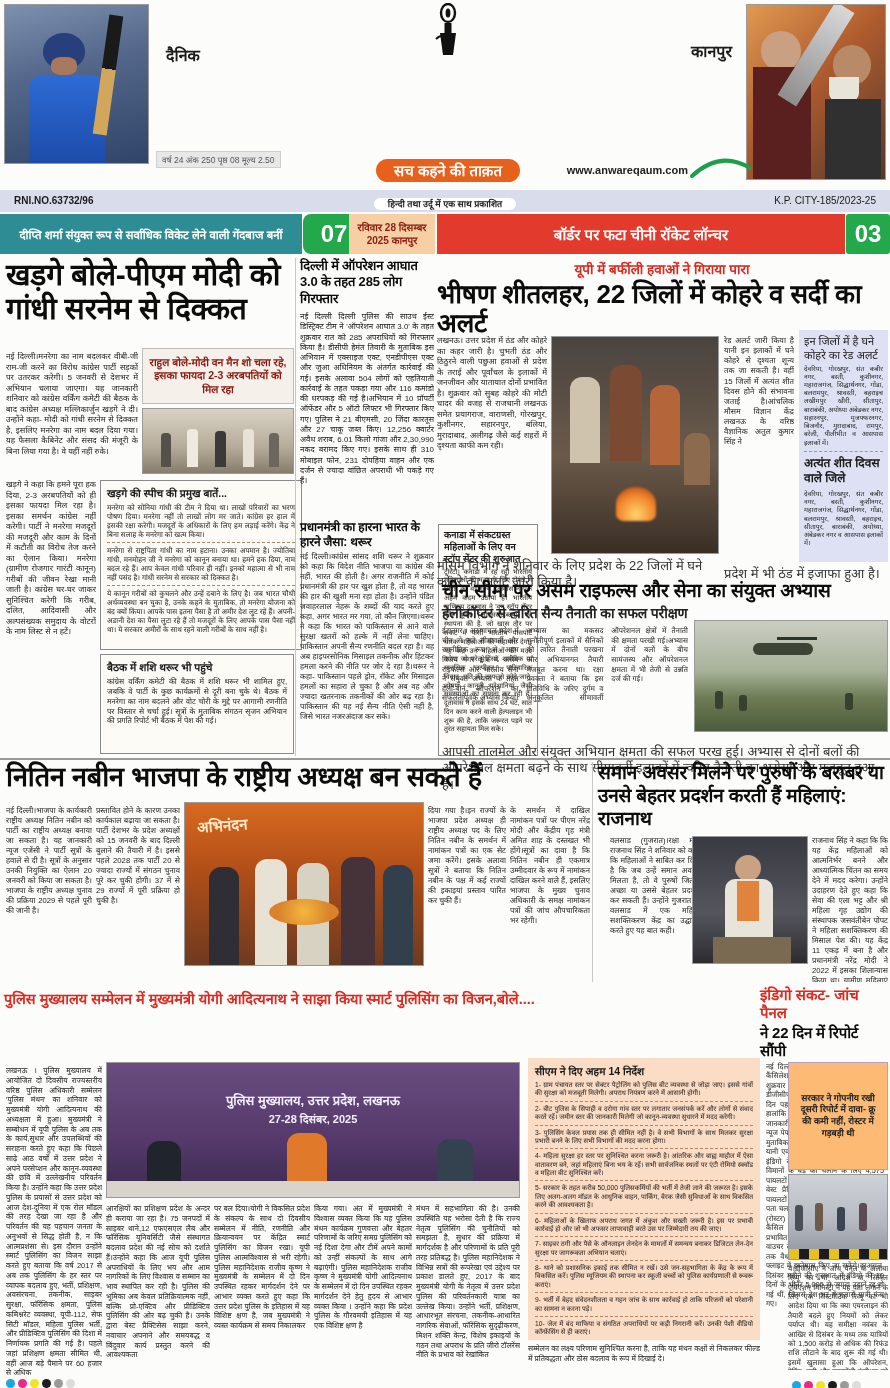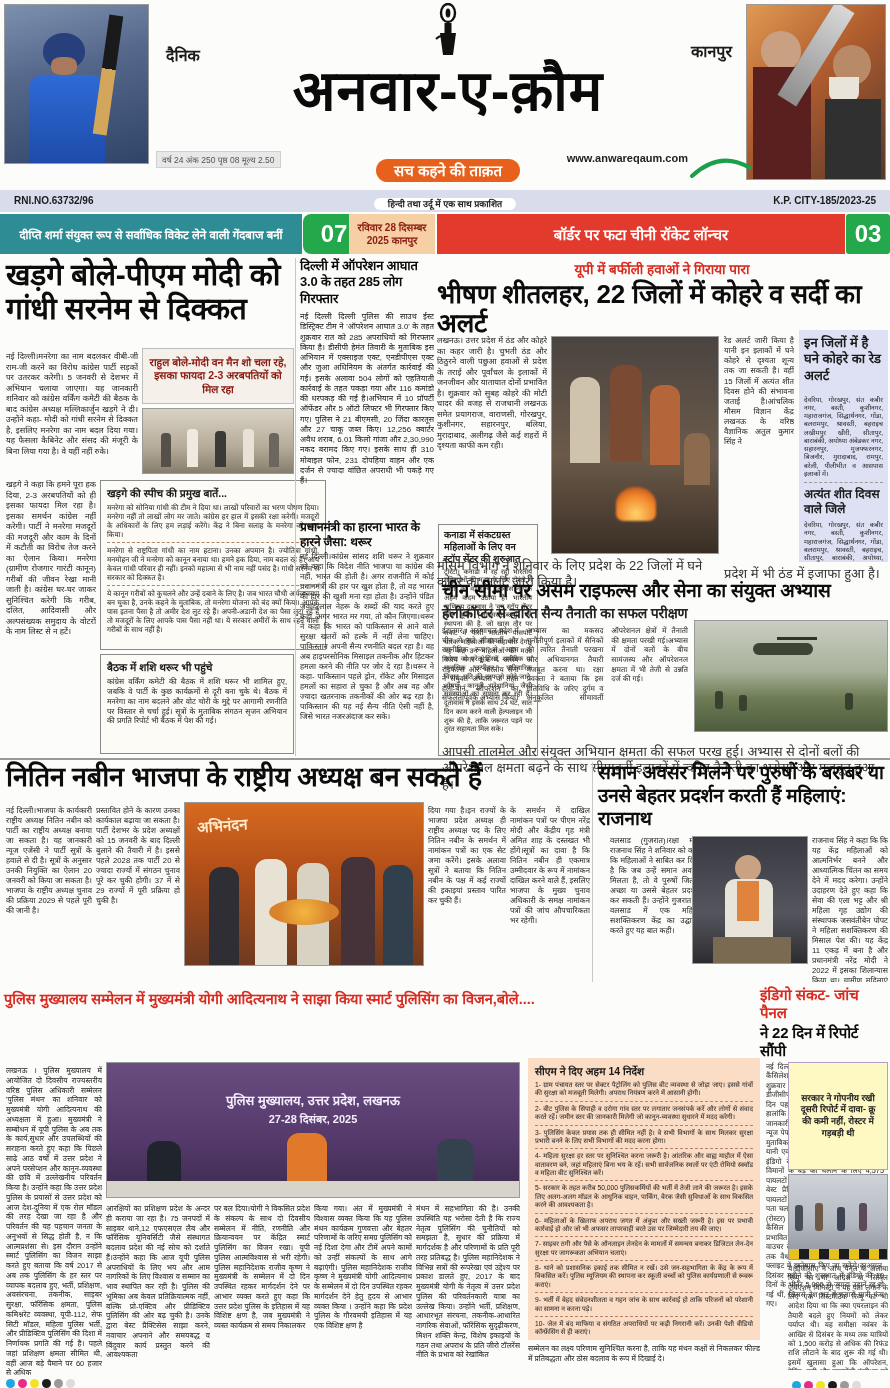--- a/index.html
+++ b/index.html
@@ -22,21 +22,21 @@
   
   #tagline-pill { background:#e8611c; color:#fff; border-radius:14px; padding:3px 18px; font-weight:bold; font-size:15px; }
   #info-bar { background:#d9dcea; }
   #publish-pill { background:#fff; border-radius:10px; padding:1px 14px; font-size:9px; font-weight:bold; color:#222; }
   
   .pagenum { background:#23a84c; color:#fff; font-weight:bold; font-size:24px;
              display:flex; align-items:center; justify-content:center; border-radius:3px; }
   
   #fog-box { background:#dde1f3; }
   #directives-box { background:#fbdcc4; }
-  #claim-box { background:#fef9c3; }
+  #claim-box { background:#fdba74; }
   .dir-item { font-size:6.7px; line-height:1.25; text-align:justify; }
   .dir-item + .dir-item { border-top:1px dashed #b08468; margin-top:3px; padding-top:3px; }
 </style>
 </head>
 <body>
 
 <div id="page">
 
   <div class="photo" style="left:4px;top:4px;width:145px;height:160px;background:linear-gradient(165deg,#7d90ae 0%,#55688c 40%,#2f4468 100%);">
     <div class="abs" style="left:38px;top:28px;width:42px;height:36px;border-radius:50% 50% 46% 46%;background:#27407c;"></div>
@@ -57,37 +57,36 @@
   <div class="abs" style="left:150px;top:0;width:596px;height:188px;">
     <svg class="abs" style="left:278px;top:3px;" width="40" height="56" viewBox="0 0 40 56">
       <ellipse cx="20" cy="10" rx="7" ry="9" fill="none" stroke="#111" stroke-width="2.4"></ellipse>
       <ellipse cx="20" cy="10" rx="2.4" ry="4.6" fill="#111"></ellipse>
       <rect x="16.5" y="20" width="7" height="10" fill="#111"></rect>
       <path d="M12 30 L28 30 L25 52 L15 52 Z" fill="#111"></path>
       <path d="M8 36 q6 -6 10 0" stroke="#111" stroke-width="2" fill="none"></path>
     </svg>
     <div class="abs" style="left:16px;top:44px;font-size:16px;font-weight:bold;">दैनिक</div>
     <div class="abs" style="right:14px;top:40px;font-size:16px;font-weight:bold;">कानपुर</div>
-    <div class="abs" style="left:0;right:0;top:50px;text-align:center;font-size:56px;font-weight:800;color:#0a0a0a;letter-spacing:1px;">अनवार-ए-क़ौम</div>
     <div class="abs" style="left:6px;bottom:20px;font-size:8.5px;color:#555;background:#e8e8e8;padding:2px 5px;border:1px solid #cfcfcf;">वर्ष 24  अंक 250  पृष्ठ 08  मूल्य 2.50</div>
     <div class="abs" style="left:0;right:0;bottom:8px;text-align:center;">
       <span id="tagline-pill">सच कहने की ताक़त</span>
     </div>
-    <div class="abs" style="right:58px;bottom:24px;font-size:11px;font-weight:bold;color:#222;">www.anwareqaum.com</div>
+    <div class="abs" style="right:58px;bottom:12px;font-size:11px;font-weight:bold;color:#222;">www.anwareqaum.com</div>
     <svg class="abs" style="right:-6px;bottom:10px;" width="62" height="22" viewBox="0 0 62 22">
       <path d="M2 20 Q30 -6 60 12" stroke="#1d9e4b" stroke-width="4" fill="none" stroke-linecap="round"></path>
     </svg>
   </div>
 
   <div id="info-bar" class="abs" style="left:0;top:190px;width:890px;height:22px;">
     <div class="abs" style="left:14px;top:5px;font-size:10px;font-weight:bold;">RNI.NO.63732/96</div>
     <div class="abs" style="left:0;right:0;top:3px;text-align:center;">
       <span id="publish-pill">हिन्दी तथा उर्दू में एक साथ प्रकाशित</span>
     </div>
-    <div class="abs" style="right:14px;top:5px;font-size:10px;font-weight:bold;">K.P. CITY-185/2023-25</div>
+    <div class="abs" style="right:14px;top:5px;font-size:10px;font-weight:normal;">K.P. CITY-185/2023-25</div>
   </div>
 
   <div class="abs" style="left:0;top:214px;width:890px;height:40px;">
     <div class="abs" style="left:0;top:0;width:302px;height:40px;background:#2e8d94;color:#fff;font-weight:bold;font-size:11.5px;display:flex;align-items:center;justify-content:center;padding:0 8px;text-align:center;">दीप्ति शर्मा संयुक्त रूप से सर्वाधिक विकेट लेने वाली गेंदबाज बनीं</div>
     <div class="abs pagenum" style="left:303px;top:0;width:62px;height:40px;border-radius:8px;">07</div>
     <div class="abs" style="left:349px;top:0;width:86px;height:40px;background:#f6cfa4;color:#8b1d12;font-weight:bold;font-size:10px;display:flex;flex-direction:column;align-items:center;justify-content:center;line-height:1.35;">
       <span>रविवार 28 दिसम्बर</span>
       <span>2025 कानपुर</span>
     </div>
     <div class="abs" style="left:437px;top:0;width:408px;height:40px;background:#e23b2e;color:#fff;font-weight:bold;font-size:15px;display:flex;align-items:center;justify-content:center;">बॉर्डर पर फटा चीनी रॉकेट लॉन्चर</div>
@@ -100,21 +99,21 @@
     <div style="color:#8a1a12;font-weight:bold;font-size:10.5px;text-align:center;line-height:1.25;padding:2px 4px;">राहुल बोले-मोदी वन मैन शो चला रहे, इसका फायदा 2-3 अरबपतियों को मिल रहा</div>
   </div>
   <div class="photo" style="left:142px;top:408px;width:152px;height:66px;background:linear-gradient(180deg,#d9d2c4 0%,#b5ab99 60%,#877d6c 100%);">
     <div class="abs" style="left:18px;top:24px;width:10px;height:34px;background:#55504a;border-radius:4px 4px 0 0;"></div>
     <div class="abs" style="left:44px;top:20px;width:11px;height:38px;background:#efe9df;border-radius:4px 4px 0 0;"></div>
     <div class="abs" style="left:72px;top:22px;width:11px;height:36px;background:#3c3a38;border-radius:4px 4px 0 0;"></div>
     <div class="abs" style="left:100px;top:20px;width:11px;height:38px;background:#e8e2d6;border-radius:4px 4px 0 0;"></div>
     <div class="abs" style="left:126px;top:24px;width:10px;height:34px;background:#6b675f;border-radius:4px 4px 0 0;"></div>
   </div>
   <div class="body" style="left:6px;top:480px;width:90px;height:274px;">खड़गे ने कहा कि हमने पूरा हक दिया, 2-3 अरबपतियों को ही इसका फायदा मिल रहा है। इसका समर्थन कांग्रेस नहीं करेगी। पार्टी ने मनरेगा मजदूरों की मजदूरी और काम के दिनों में कटौती का विरोध तेज करने का ऐलान किया। मनरेगा (ग्रामीण रोजगार गारंटी कानून) गरीबों की जीवन रेखा मानी जाती है। कांग्रेस घर-घर जाकर सुनिश्चित करेगी कि गरीब, दलित, आदिवासी और अल्पसंख्यक समुदाय के वोटरों के नाम लिस्ट से न हटें।</div>
-  <div class="boxed" style="left:100px;top:480px;width:226px;height:170px;">
+  <div class="boxed" style="left:100px;top:480px;width:202px;height:170px;">
     <div style="font-weight:bold;font-size:10.5px;margin-bottom:3px;">खड़गे की स्पीच की प्रमुख बातें...</div>
     <div class="dir-item" style="font-size:7.2px;">मनरेगा को सोनिया गांधी की टीम ने दिया था। लाखों परिवारों का भरण पोषण दिया। मनरेगा नहीं तो लाखों लोग मर जाते। कांग्रेस हर हाल में इसकी रक्षा करेगी। मजदूरों के अधिकारों के लिए हम लड़ाई करेंगे। केंद्र ने बिना सलाह के मनरेगा को खत्म किया।</div>
     <div class="dir-item sep" style="font-size:7.2px;">मनरेगा से राष्ट्रपिता गांधी का नाम हटाना। उनका अपमान है। ज्योतिबा गांधी, मनमोहन जी ने मनरेगा को कानून बनाया था। हमने हक दिया, नाम बदल रहे हैं। आप केवल गांधी परिवार ही नहीं। इनको महात्मा से भी नाम नहीं पसंद है। गांधी सरनेम से सरकार को दिक्कत है।</div>
     <div class="dir-item sep" style="font-size:7.2px;">ये कानून गरीबों को कुचलने और उन्हें दबाने के लिए है। जब भारत चौथी अर्थव्यवस्था बन चुका है, उनके कहने के मुताबिक, तो मनरेगा योजना को बंद क्यों किया। आपके पास इतना पैसा है तो अमीर देश लुट रहे हैं। अपनी-अडानी देश का पैसा लुटा रहे हैं तो मजदूरों के लिए आपके पास पैसा नहीं था। ये सरकार अमीरों के साथ रहने वाली गरीबों के साथ नहीं है।</div>
   </div>
   <div class="boxed" style="left:100px;top:654px;width:194px;height:100px;">
     <div style="font-weight:bold;font-size:10.5px;margin-bottom:3px;">बैठक में शशि थरूर भी पहुंचे</div>
     <div style="font-size:7.6px;line-height:1.3;text-align:justify;">कांग्रेस वर्किंग कमेटी की बैठक में शशि थरूर भी शामिल हुए, जबकि वे पार्टी के कुछ कार्यक्रमों से दूरी बना चुके थे। बैठक में मनरेगा का नाम बदलने और वोट चोरी के मुद्दे पर आगामी रणनीति पर विस्तार से चर्चा हुई। सूत्रों के मुताबिक संगठन सृजन अभियान की प्रगति रिपोर्ट भी बैठक में पेश की गई।</div>
   </div>
 
@@ -134,21 +133,21 @@
   <div class="body" style="left:437px;top:336px;width:110px;height:222px;">लखनऊ। उत्तर प्रदेश में ठंड और कोहरे का कहर जारी है। चुभती ठंड और ठिठुरने वाली पछुआ हवाओं से प्रदेश के तराई और पूर्वांचल के इलाकों में जनजीवन और यातायात दोनों प्रभावित है। शुक्रवार को सुबह कोहरे की मोटी चादर की वजह से राजधानी लखनऊ समेत प्रयागराज, वाराणसी, गोरखपुर, कुशीनगर, सहारनपुर, बलिया, मुरादाबाद, अलीगढ़ जैसे कई शहरों में दृश्यता काफी कम रही।</div>
   <div class="photo" style="left:551px;top:336px;width:168px;height:218px;background:linear-gradient(180deg,#4a4440 0%,#6b5a4a 55%,#3a2e24 100%);">
     <div class="abs" style="left:64px;top:150px;width:40px;height:34px;border-radius:50% 50% 20% 20%;background:radial-gradient(circle at 50% 80%,#ffd36b 0%,#f2862c 55%,#a33c12 100%);filter:blur(1px);"></div>
     <div class="abs" style="left:18px;top:40px;width:30px;height:86px;border-radius:12px 12px 0 0;background:#cfc3ae;"></div>
     <div class="abs" style="left:58px;top:28px;width:32px;height:96px;border-radius:12px 12px 0 0;background:#7a4a32;"></div>
     <div class="abs" style="left:98px;top:48px;width:30px;height:80px;border-radius:12px 12px 0 0;background:#b4653a;"></div>
     <div class="abs" style="left:132px;top:96px;width:26px;height:52px;border-radius:10px 10px 0 0;background:#8c6a4e;"></div>
   </div>
   <div class="body" style="left:724px;top:336px;width:70px;height:222px;font-size:7.8px;">रेड अलर्ट जारी किया है यानी इन इलाकों में घने कोहरे से दृश्यता शून्य तक जा सकती है। वहीं 15 जिलों में अत्यंत शीत दिवस होने की संभावना जताई है।आंचलिक मौसम विज्ञान केंद्र लखनऊ के वरिष्ठ वैज्ञानिक अतुल कुमार सिंह ने</div>
   <div class="abs" id="fog-box" style="left:799px;top:330px;width:89px;height:232px;padding:5px;overflow:hidden;">
-    <div style="font-weight:bold;font-size:13px;line-height:1.25;margin-bottom:12px;">इन जिलों में है घने कोहरे का रेड अलर्ट</div>
+    <div style="font-weight:normal;font-size:11px;line-height:1.25;margin-bottom:2px;">इन जिलों में है घने कोहरे का रेड अलर्ट</div>
     <div style="font-size:6.6px;line-height:1.25;text-align:justify;">देवरिया, गोरखपुर, संत कबीर नगर, बस्ती, कुशीनगर, महाराजगंज, सिद्धार्थनगर, गोंडा, बलरामपुर, श्रावस्ती, बहराइच लखीमपुर खीरी, सीतापुर, बाराबंकी, अयोध्या अंबेडकर नगर, सहारनपुर, मुजफ्फरनगर, बिजनौर, मुरादाबाद, रामपुर, बरेली, पीलीभीत व आसपास इलाकों में।</div>
     <div class="sep" style="font-weight:bold;font-size:12px;line-height:1.25;margin-bottom:4px;">अत्यंत शीत दिवस वाले जिले</div>
     <div style="font-size:6.6px;line-height:1.25;text-align:justify;">देवरिया, गोरखपुर, संत कबीर नगर, बस्ती, कुशीनगर, महाराजगंज, सिद्धार्थनगर, गोंडा, बलरामपुर, श्रावस्ती, बहराइच, सीतापुर, बाराबंकी, अयोध्या, अंबेडकर नगर व आसपास इलाकों में।</div>
   </div>
   <div class="cap" style="left:437px;top:558px;width:282px;">मौसम विभाग ने शनिवार के लिए प्रदेश के 22 जिलों में घने कोहरे का अलर्ट जारी किया है।</div>
   <div class="cap" style="left:724px;top:566px;width:164px;">प्रदेश में भी ठंड में इजाफा हुआ है।</div>
 
   <div class="hl" style="left:442px;top:580px;width:446px;font-size:19px;">चीन सीमा पर असम राइफल्स और सेना का संयुक्त अभ्यास</div>
   <div class="hl" style="left:442px;top:606px;width:300px;font-size:14px;color:#222;">हेलीकॉप्टर से त्वरित सैन्य तैनाती का सफल परीक्षण</div>
   <div class="body" style="left:442px;top:626px;width:246px;height:116px;column-count:3;column-gap:8px;font-size:7.4px;">ईटानगर । अरुणाचल प्रदेश में चीन से सटे सीमावर्ती और रणनीतिक रूप से अहम विजय नगर क्षेत्र में असम राइफल्स और भारतीय सेना ने संयुक्त अभ्यास के तहत हेली-बोर्न ऑपरेशन का सफलतापूर्वक अभ्यास किया। अभ्यास का मकसद चुनौतीपूर्ण इलाकों में सैनिकों की त्वरित तैनाती परखना और अभियानगत तैयारी मजबूत करना था। रक्षा प्रवक्ता ने बताया कि इस गतिविधि के जरिए दुर्गम व अनुकूलित सीमावर्ती ऑपरेशनल क्षेत्रों में तैनाती की क्षमता परखी गई।अभ्यास में दोनों बलों के बीच सामंजस्य और ऑपरेशनल क्षमता में भी तेजी से उन्नति दर्ज की गई।</div>

